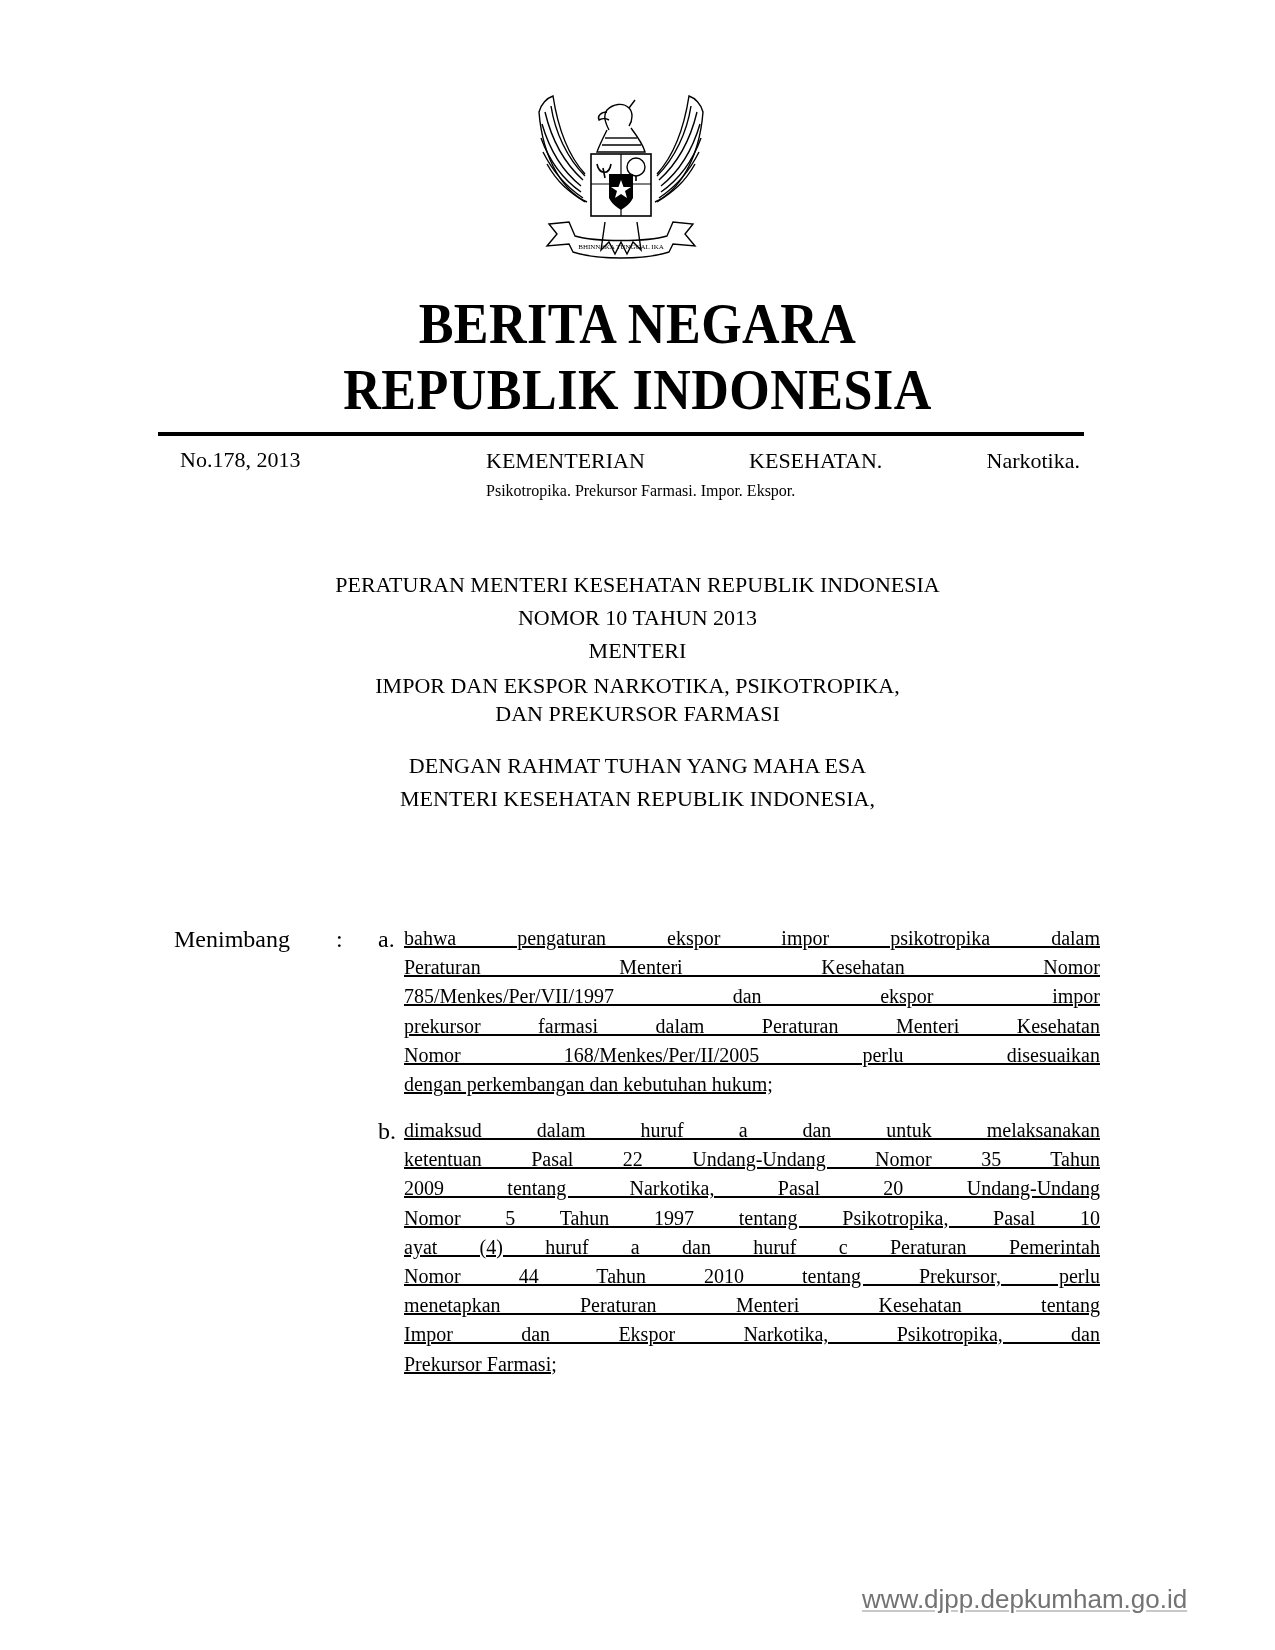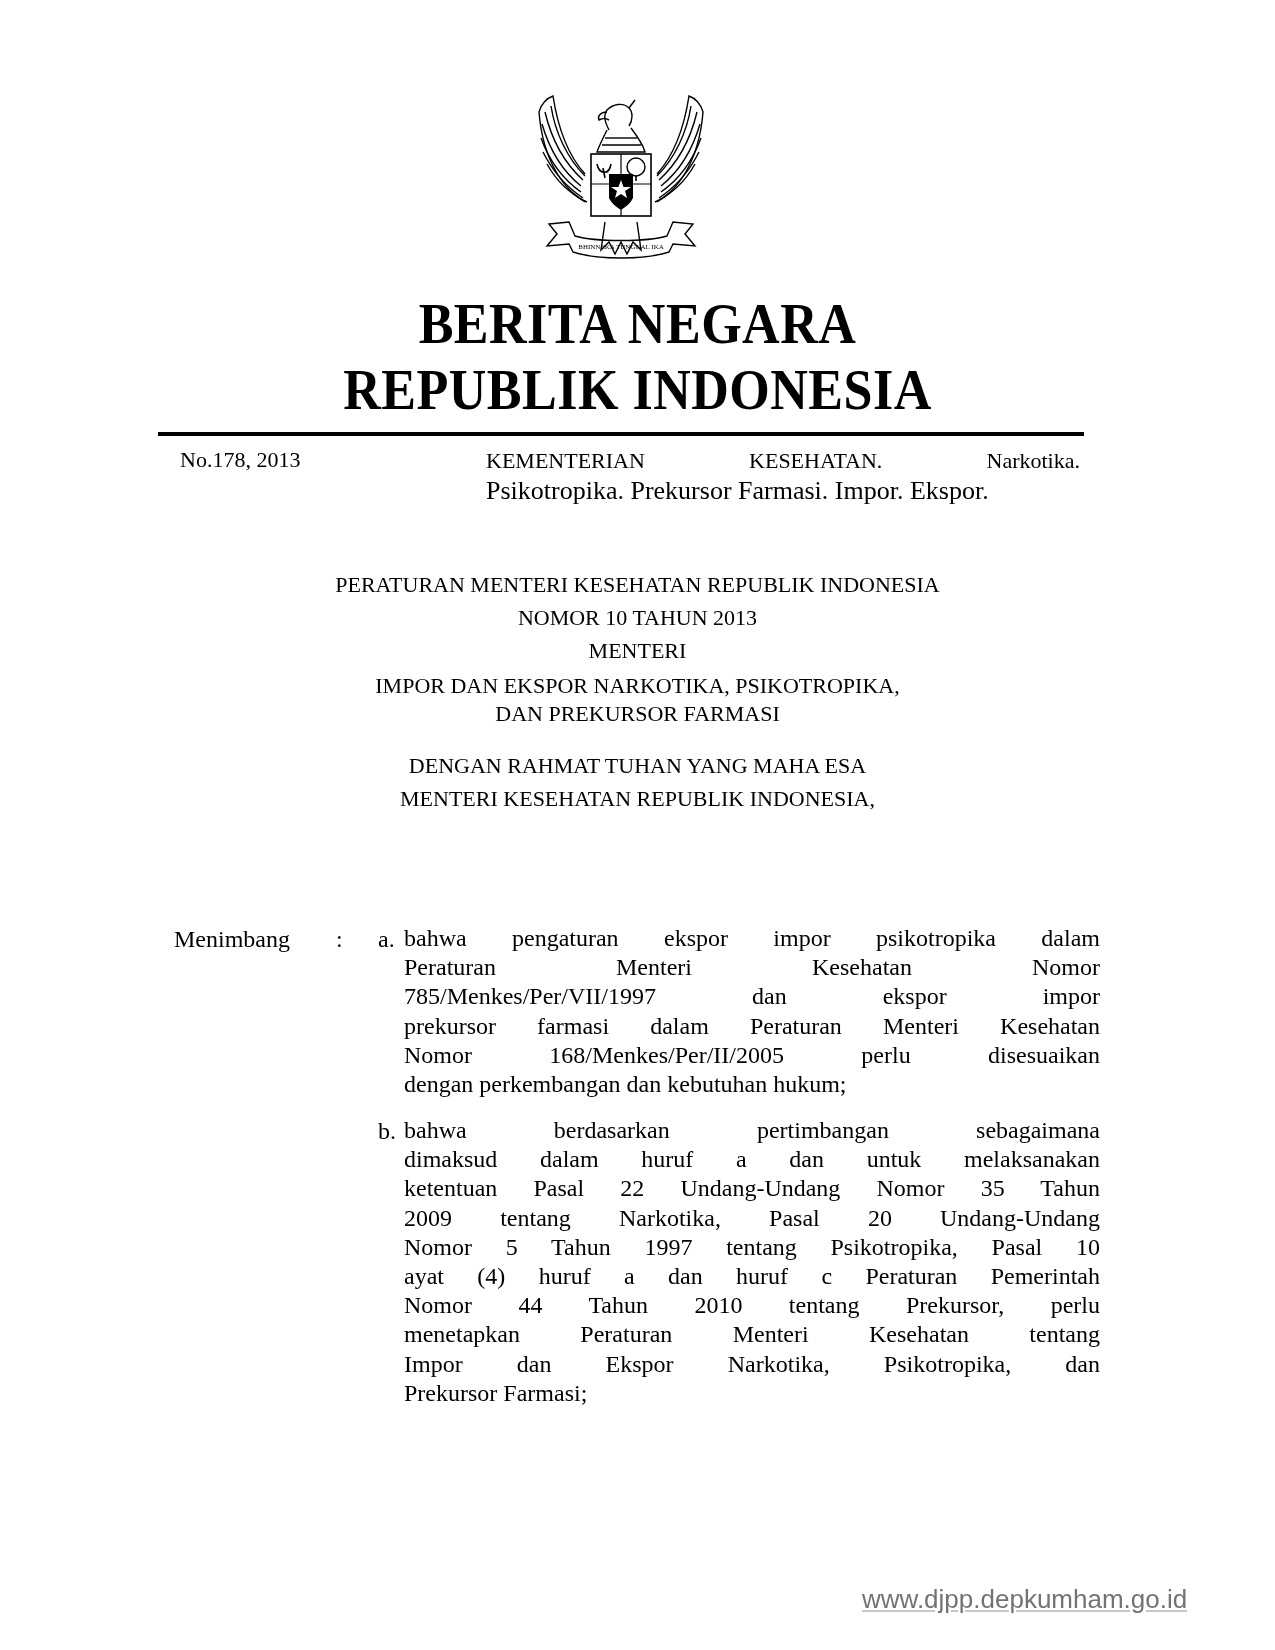--- a/index.html
+++ b/index.html
@@ -4,26 +4,26 @@
 <style>
   html, body { margin:0; padding:0; background:#ffffff; }
   body { width:1275px; height:1650px; position:relative; overflow:hidden; color:#000; font-family:"Liberation Serif", "DejaVu Serif", serif; }
   .emblem { position:absolute; left:525px; top:82px; width:192px; height:185px; }
   .masthead { position:absolute; left:0; width:1275px; text-align:center; font-weight:bold; letter-spacing:0.5px; }
   .mh1 { top:292px; font-size:56px; line-height:64px; transform:scaleX(0.93); }
   .mh2 { top:358px; font-size:56px; line-height:64px; transform:scaleX(0.93); }
   .rule { position:absolute; left:158px; top:432px; width:926px; height:4px; background:#000; }
   .issue-no { position:absolute; left:180px; top:446px; font-size:22px; line-height:28px; }
   .issue-subj { position:absolute; left:486px; top:446px; width:594px; font-size:22px; line-height:30px; text-align:justify; text-align-last:justify; }
-  .issue-subj2 { position:absolute; left:486px; top:476px; width:594px; font-size:26px; line-height:30px; }
+  .issue-subj2 { position:absolute; left:486px; top:476px; width:594px; font-size:16px; line-height:30px; }
   .center-line { position:absolute; left:0; width:1275px; text-align:center; font-size:22px; line-height:28px; }
   .menimbang { position:absolute; left:162px; top:925px; font-size:24px; line-height:28px;margin-left:12px; }
   .colon { position:absolute; left:336px; top:925px; font-size:24px; line-height:28px; }
   .item-letter { position:absolute; font-size:24px; line-height:28px; }
-  .item-body { position:absolute; left:404px; width:696px; font-size:24px; line-height:29.2px; text-align:justify; }
+  .item-body { position:absolute; left:404px; width:696px; font-size:20px; line-height:29.2px; text-align:justify;text-decoration:underline; }
   .item-body .ln { display:block; text-align:justify; text-align-last:justify; height:29.2px; white-space:nowrap; overflow:visible; }
   .item-body .ln.last { text-align-last:left; }
   .footer-url { position:absolute; left:862px; top:1584px; font-family:"Liberation Sans","DejaVu Sans",sans-serif; font-size:26px; color:#737373; text-decoration:underline; text-decoration-color:#c8c8c8; }
 </style>
 </head>
 <body>
 
 <div class="emblem">
   <svg width="192" height="185" viewBox="0 0 192 185" xmlns="http://www.w3.org/2000/svg">
     <g fill="none" stroke="#000" stroke-width="1.4">
@@ -93,21 +93,20 @@
   <span class="ln">bahwa pengaturan ekspor impor psikotropika dalam</span>
   <span class="ln">Peraturan Menteri Kesehatan Nomor</span>
   <span class="ln">785/Menkes/Per/VII/1997 dan ekspor impor</span>
   <span class="ln">prekursor farmasi dalam Peraturan Menteri Kesehatan</span>
   <span class="ln">Nomor 168/Menkes/Per/II/2005 perlu disesuaikan</span>
   <span class="ln last">dengan perkembangan dan kebutuhan hukum;</span>
 </div>
 
 <div class="item-letter" style="left:378px; top:1117px;">b.</div>
 <div class="item-body" style="top:1116px;">
-  <span class="ln">bahwa berdasarkan pertimbangan sebagaimana</span>
   <span class="ln">dimaksud dalam huruf a dan untuk melaksanakan</span>
   <span class="ln">ketentuan Pasal 22 Undang-Undang Nomor 35 Tahun</span>
   <span class="ln">2009 tentang Narkotika, Pasal 20 Undang-Undang</span>
   <span class="ln">Nomor 5 Tahun 1997 tentang Psikotropika, Pasal 10</span>
   <span class="ln">ayat (4) huruf a dan huruf c Peraturan Pemerintah</span>
   <span class="ln">Nomor 44 Tahun 2010 tentang Prekursor, perlu</span>
   <span class="ln">menetapkan Peraturan Menteri Kesehatan tentang</span>
   <span class="ln">Impor dan Ekspor Narkotika, Psikotropika, dan</span>
   <span class="ln last">Prekursor Farmasi;</span>
 </div>

